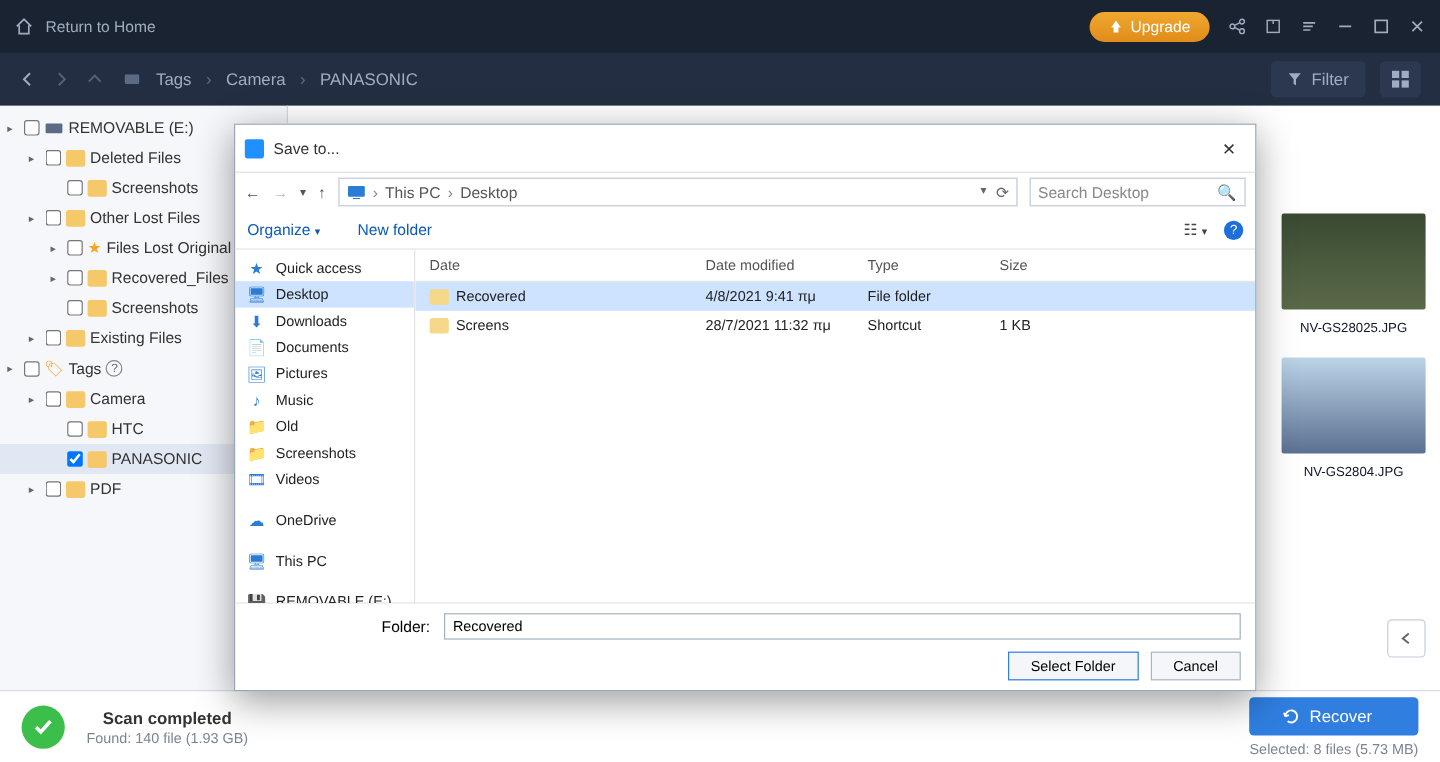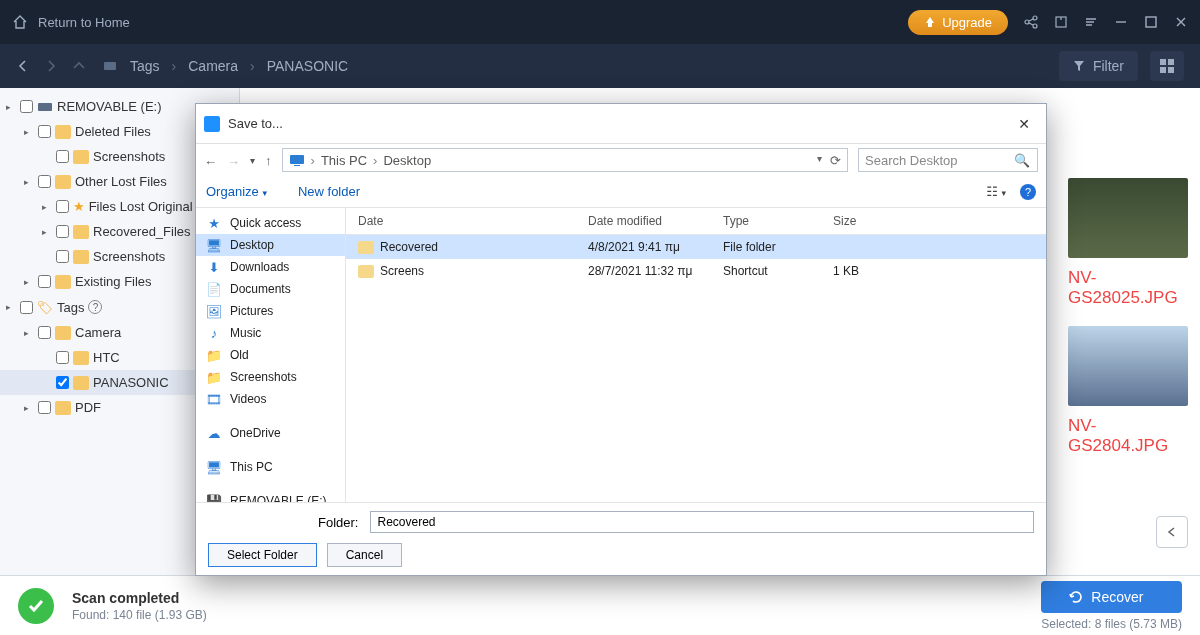--- a/index.html
+++ b/index.html
@@ -31,27 +31,27 @@
 .tree-item .toggle { width: 10px; font-size: 9px; color: #666; }
 .tree-item input[type=checkbox] { width: 13px; height: 13px; }
 .tree-item .folder-icon { width: 16px; height: 14px; background: #f5c96a; border-radius: 2px; position: relative; flex-shrink: 0; }
 .tree-item .tag-icon { width: 16px; height: 16px; display: inline-flex; align-items: center; justify-content: center; color: #f5a623; }
 .tree-item.d1 { padding-left: 24px; }
 .tree-item.d2 { padding-left: 42px; }
 
 
 .thumb-col { position: absolute; right: 12px; top: 90px; width: 120px; }
 .thumb { width: 120px; height: 80px; background: #2a3a2a; margin-bottom: 10px; border-radius: 2px; }
-.thumb-name { font-size: 17px; color: #ef4444; margin-bottom: 18px; }
+.thumb-name { font-size: 11px; color: #0f172a; text-align: center; margin-bottom: 18px; }
 .info-btn { position: absolute; right: 12px; top: 428px; width: 32px; height: 32px; border: 1px solid #c5ccd8; border-radius: 4px; display: flex; align-items: center; justify-content: center; color: #666; }
 
 
 .bottombar { height: 60px; background: #fff; border-top: 1px solid #d5dbe2; display: flex; align-items: center; padding: 0 18px; }
 .scan-check { width: 36px; height: 36px; border-radius: 50%; background: #3bbf4a; display: flex; align-items: center; justify-content: center; color: #fff; font-size: 22px; margin-right: 18px; }
-.scan-info { color: #333; font-size: 14px; }
+.scan-info { color: #333; font-size: 14px; text-align: center; }
 .scan-info .sub { font-size: 12px; color: #7a8594; margin-top: 2px; }
 .btm-right { margin-left: auto; text-align: right; }
 .recover-btn { background: #2f7ee0; color: #fff; padding: 8px 28px; border-radius: 4px; font-size: 14px; display: flex; align-items: center; gap: 8px; }
 .selected-info { font-size: 12px; color: #7a8594; margin-top: 4px; }
 
 
 .dialog { position: absolute; left: 195px; top: 103px; width: 852px; height: 473px; background: #fff; border: 1px solid #9aa5b5; box-shadow: 0 8px 30px rgba(0,0,0,0.4); display: flex; flex-direction: column; font-size: 13px; }
 .dlg-title { height: 40px; display: flex; align-items: center; padding: 0 8px; color: #333; border-bottom: 1px solid #e0e0e0; }
 .dlg-title .icon { width: 16px; height: 16px; background: #1e90ff; margin-right: 8px; border-radius: 2px; }
 .dlg-close { margin-left: auto; padding: 2px 8px; cursor: pointer; font-size: 14px; }
@@ -68,21 +68,21 @@
 .dlg-list { flex: 1; overflow-y: auto; position: relative; }
 .dlg-cols { display: grid; grid-template-columns: 230px 135px 110px 70px; padding: 6px 12px; border-bottom: 1px solid #e4e4e4; color: #555; font-size: 12px; }
 .dlg-row { display: grid; grid-template-columns: 230px 135px 110px 70px; padding: 5px 12px; font-size: 12px; color: #222; align-items: center; }
 .dlg-row.sel { background: #cde3ff; }
 .dlg-row .nm { display: flex; align-items: center; gap: 6px; }
 .folder-sm { width: 16px; height: 13px; background: #f5d88a; border-radius: 2px; flex-shrink: 0; }
 
 .dlg-footer { padding: 8px 12px; border-top: 1px solid #e4e4e4; }
 .dlg-folder-row { display: flex; align-items: center; gap: 12px; margin-bottom: 10px; }
 .dlg-folder-row input { flex: 1; border: 1px solid #a5b0c0; height: 22px; padding: 0 6px; font-size: 12px; }
-.dlg-btns { display: flex; gap: 10px; }
+.dlg-btns { display: flex; justify-content: flex-end; gap: 10px; }
 .dlg-btn { border: 1px solid #aab4c4; padding: 4px 18px; font-size: 12px; cursor: pointer; background: #f4f6fa; }
 .dlg-btn.primary { border-color: #2f7ee0; }
 
 svg { display: block; }
 </style>
 </head>
 <body>
 
 <div class="titlebar">
   <span class="home-icon">

